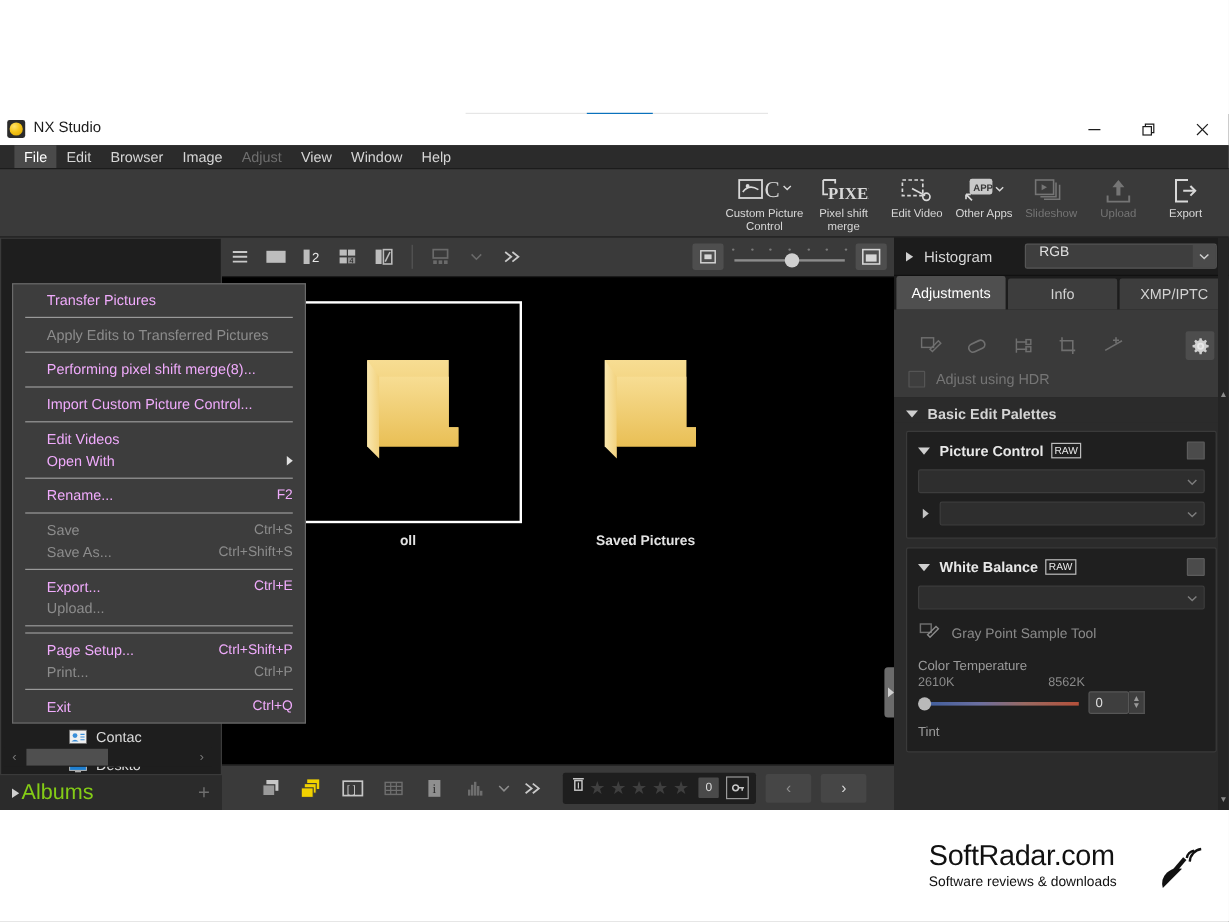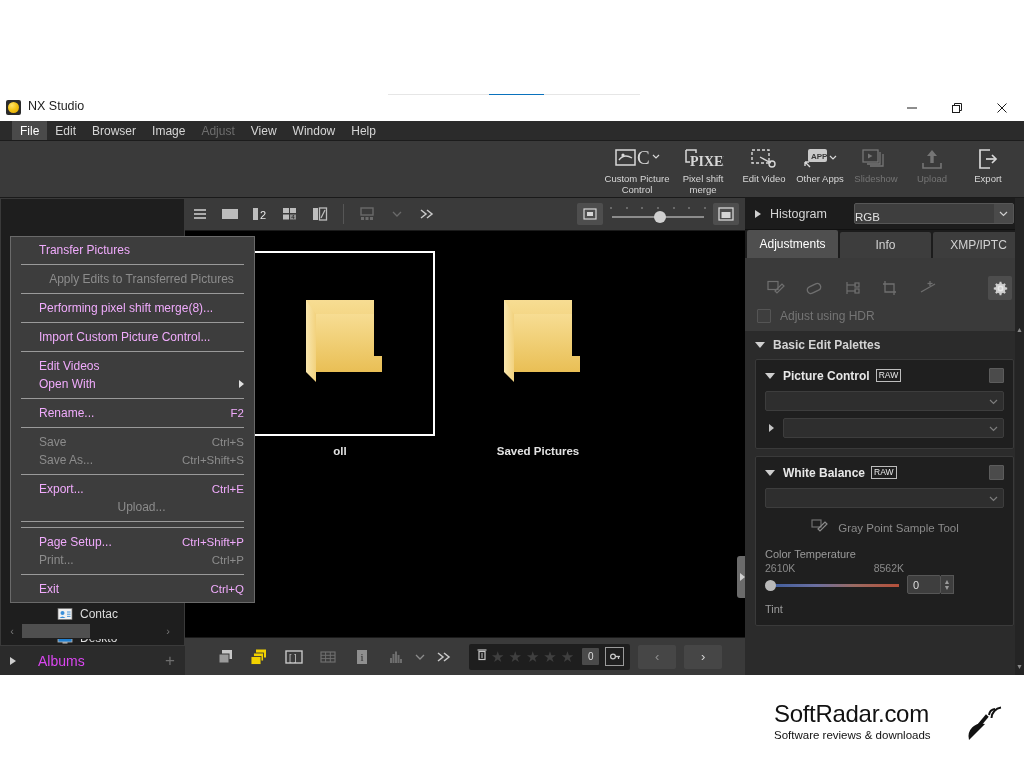--- a/index.html
+++ b/index.html
@@ -75,21 +75,21 @@
   
   .rpanel { position: absolute; right: 0; top: 57px; width: 279px; height: 477px; background: #2b2b2b; }
   .histrow { height: 32px; display: flex; align-items: center; padding: 0 10px; background: #1c1c1c;
              border-bottom: 1px solid #111; }
   .tri { width: 0; height: 0; border-left: 6px solid #cfcfcf; border-top: 4px solid transparent;
          border-bottom: 4px solid transparent; }
   .tri.down { border-left: 5px solid transparent; border-right: 5px solid transparent;
               border-top: 6px solid #cfcfcf; border-bottom: 0; }
   .histrow .lbl { font-size: 12.5px; color: #d6d6d6; margin-left: 9px; }
   .selbox { position: relative; height: 21px; background: #3e3e3e; border: 1px solid #565656; border-radius: 2px;
-            display: flex; align-items: flex-end; padding: 0 0; font-size: 11.5px; color: #e0e0e0; }
+            display: flex; align-items: flex-start; padding: 0 11px; font-size: 11.5px; color: #e0e0e0; }
   .selbox .chev { position: absolute; right: 0; top: 0; width: 19px; height: 19px; background: #4a4a4a;
                   display: flex; align-items: center; justify-content: center; }
   .histrow .selbox { width: 160px; margin-left: auto; }
 
   .tabs { display: flex; height: 28px; background: #1c1c1c; padding-left: 2px; gap: 2px; align-items: flex-end;}
   .tab { flex: 1; height: 26px; display:flex;align-items:center;justify-content:center;
          background: #3d3d3d; color: #d2d2d2; font-size: 12px; border-radius: 2px 2px 0 0; }
   .tab.active { background: #4f4f4f; color: #ffffff; height: 28px; }
 
   .adjhead { background: #3a3a3a; padding: 9px 12px 6px 12px; }
@@ -113,21 +113,21 @@
   .cardhead .nm { font-size: 12px; color: #e8e8e8; margin-left: 8px; font-weight: bold; }
   .rawbadge { font-size: 8.5px; color: #e8e8e8; border: 1px solid #bdbdbd; padding: 0px 2px; margin-left: 6px;
               letter-spacing: 0px; line-height: 11px; }
   .cardhead .chk2 { width: 15px; height: 15px; background: #4b4b4b; border: 1px solid #5c5c5c; margin-left: auto; border-radius:1px;}
   .emptysel { height: 20px; background: #2e2e2e; border: 1px solid #3d3d3d; border-radius: 2px; margin-top: 8px; position: relative;}
   .emptysel .chev { position:absolute; right:2px; top:2px; width:15px;height:14px; display:flex;align-items:center;justify-content:center; color:#7d7d7d;}
   .sub { display: flex; align-items: center; margin-top: 7px; }
   .sub .tri2 { width:0;height:0;border-left:5px solid #c4c4c4;border-top:4px solid transparent;border-bottom:4px solid transparent; margin-left:4px;}
   .sub .emptysel { flex: 1; margin-top: 0; margin-left: 9px; }
   .tooltxt { font-size: 11.5px; color: #8a8a8a; margin-left: 8px; }
-  .toolrow { display: flex; align-items: center; margin-top: 9px; justify-content: center; }
+  .toolrow { display: flex; align-items: center; margin-top: 9px; }
   .lblsm { font-size: 11px; color: #9a9a9a; margin-top: 9px; }
   .kvals { display: flex; justify-content: space-between; width: 139px; font-size: 10.5px; color: #8a8a8a; margin-top: 2px; }
   .ctrow { display: flex; align-items: center; margin-top: 1px; }
   .ctslider { position: relative; width: 134px; height: 14px; }
   .ctslider .tk { position:absolute; left: 6px; top: 6px; width: 128px; height: 3px;
                   background: linear-gradient(to right, #3f5e9e 0%, #6b6fa0 35%, #9a6a62 65%, #b5503a 100%); }
   .ctslider .kn { position: absolute; left: 0px; top: 2px; width: 11px; height: 11px; border-radius: 50%; background: #b9b9b9; }
   .numfield { width: 34px; height: 19px; background: #3e3e3e; border: 1px solid #565656; border-radius: 2px;
               font-size: 11px; color: #ddd; display:flex;align-items:center;padding-left:5px; margin-left: 8px; }
   .spin { width: 13px; height: 19px; background: #3e3e3e; border: 1px solid #565656; border-left: none;
@@ -143,21 +143,21 @@
           border: 1px solid #3a3a3a; }
   .trow { display: flex; align-items: center; height: 24px; padding-left: 14px; }
   .trow .tw { width: 12px; display:flex; align-items:center; }
   .trow .ic { width: 16px; height: 14px; margin-right: 7px; }
   .trow .nm { font-size: 12px; color: #dcdcdc; white-space: nowrap; }
   .hscroll { position: absolute; left: 4px; bottom: 36px; width: 172px; height: 16px; background: #1e1e1e; display:flex; align-items:center;}
   .hscroll .ar { width: 16px; text-align:center; color:#777; font-size: 11px; }
   .hscroll .th { height: 14px; background: #4f4f4f; }
   .albums { position: absolute; left: 0; bottom: 0; width: 185px; height: 30px; background: #2b2b2b;
             display: flex; align-items: center; padding: 0 10px; border-top: 1px solid #3a3a3a; }
-  .albums .lbl { font-size: 14px; color: #d946ef; margin-left: 22px; }
+  .albums .lbl { font-size: 18px; color: #84cc16; margin-left: 2px; }
   .albums .plus { margin-left: auto; color: #6e6e6e; font-size: 17px; line-height: 14px; }
   .vscroll-l { position: absolute; right: 1px; top: 300px; width: 14px; height: 14px; color: #8a8a8a;
                display: flex; align-items: center; justify-content: center; font-size: 8px; }
 
   
   .center { position: absolute; left: 185px; top: 90px; width: 560px; height: 444px; background: #000; }
   .thumbgrid { position: absolute; left: 0; top: 0; width: 560px; height: 400px; font-weight: bold; }
   .thumb { position: absolute; width: 190px; height: 230px; }
   .thumb .imgbox { position: relative; width: 190px; height: 185px; display:flex;align-items:center;justify-content:center;}
   .thumb.sel .imgbox { border: 2px solid #ffffff; }
@@ -180,21 +180,21 @@
 
   
   .splitter { position: absolute; left: 737px; top: 415px; width: 11px; height: 42px; background: #6b6b6b;
               border-radius: 3px; display:flex;align-items:center;justify-content:center; }
   .splitter .a { width:0;height:0;border-left:5px solid #d0d0d0;border-top:4px solid transparent;border-bottom:4px solid transparent;}
 
   
   .menu { position: absolute; left: 10px; top: 141px; width: 245px; background: #3d3d3d;
           border: 1px solid #6a6a6a; padding: 4px 0; z-index: 50; }
   .menu .row { height: 18px; display: flex; align-items: center; padding: 0 10px 0 28px; font-size: 12px; color: #f0abfc; }
-  .menu .row.dis { color: #8c8c8c; justify-content: center; }
+  .menu .row.dis { color: #8c8c8c; }
   .menu .row .sc { margin-left: auto; font-size: 11.5px; }
   .menu .row .arr { margin-left: auto; width:0;height:0;border-left:5px solid #e0e0e0;
                     border-top:4px solid transparent;border-bottom:4px solid transparent;}
   .menu .sep { height: 1px; background: #9a9a9a; margin: 5px 10px 5px 10px; }
 
   
   .wm { position: absolute; left: 774px; top: 700px; }
   .wm .t1 { font-size: 24px; color: #111; letter-spacing: -0.3px; font-family: "Liberation Sans", sans-serif;}
   .wm .t2 { font-size: 11.5px; color: #111; margin-top: 1px; }
   .dish { position: absolute; left: 963px; top: 702px; }

